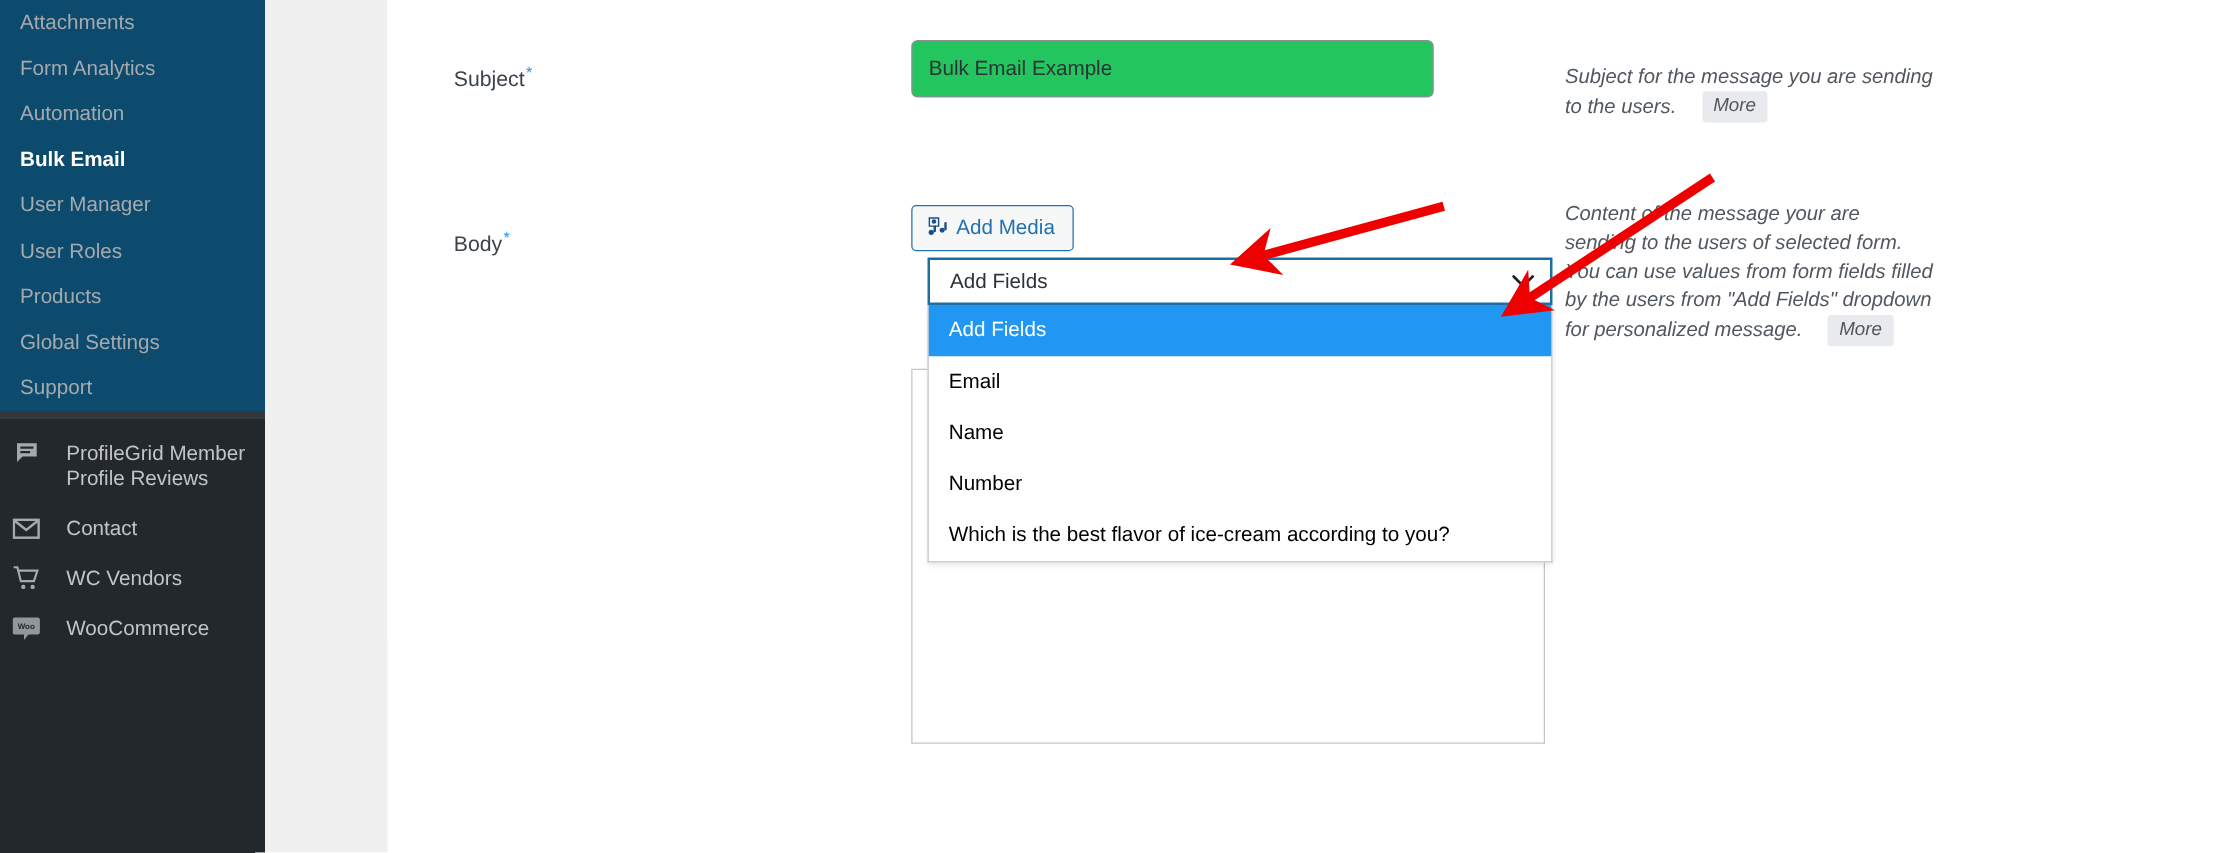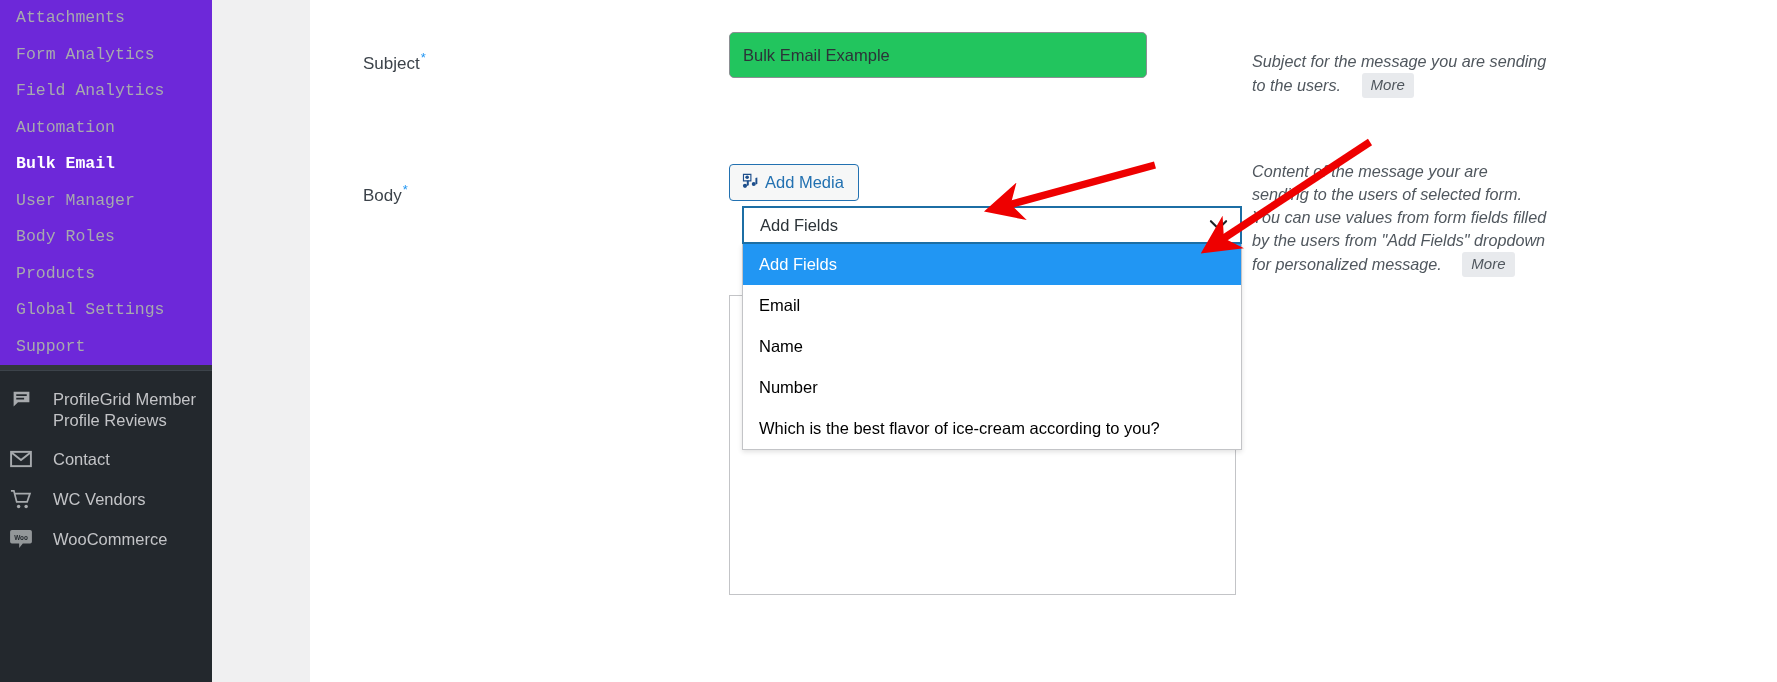--- a/index.html
+++ b/index.html
@@ -21,23 +21,22 @@
   
   .sidebar {
     width: 212px;
     height: 682px;
     background: #32373c;
     flex: 0 0 212px;
     position: relative;
     overflow: hidden;
   }
   .submenu {
-    background: #6d28d9;
+    background: #0c4a6e;
     padding-top: 0;
-    font-family: Liberation Mono, monospace;
   }
   .submenu-item {
     display: block;
     font-size: 16.5px;
     line-height: 1;
     color: #a7aaad;
     padding: 10px 0 10px 16px;
     white-space: nowrap;
   }
   .submenu-item.current {
@@ -242,25 +241,24 @@
 </head>
 <body>
 
 <div id="app">
 
   <nav class="sidebar">
 
     <div class="submenu">
       <a class="submenu-item">Attachments</a>
       <a class="submenu-item">Form Analytics</a>
-      <a class="submenu-item">Field Analytics</a>
       <a class="submenu-item">Automation</a>
       <a class="submenu-item current">Bulk Email</a>
       <a class="submenu-item">User Manager</a>
-      <a class="submenu-item">Body Roles</a>
+      <a class="submenu-item">User Roles</a>
       <a class="submenu-item">Products</a>
       <a class="submenu-item">Global Settings</a>
       <a class="submenu-item">Support</a>
     </div>
 
     <div class="menu-divider"></div>
 
     <div class="toplevel-list">
 
       <a class="toplevel-item">

